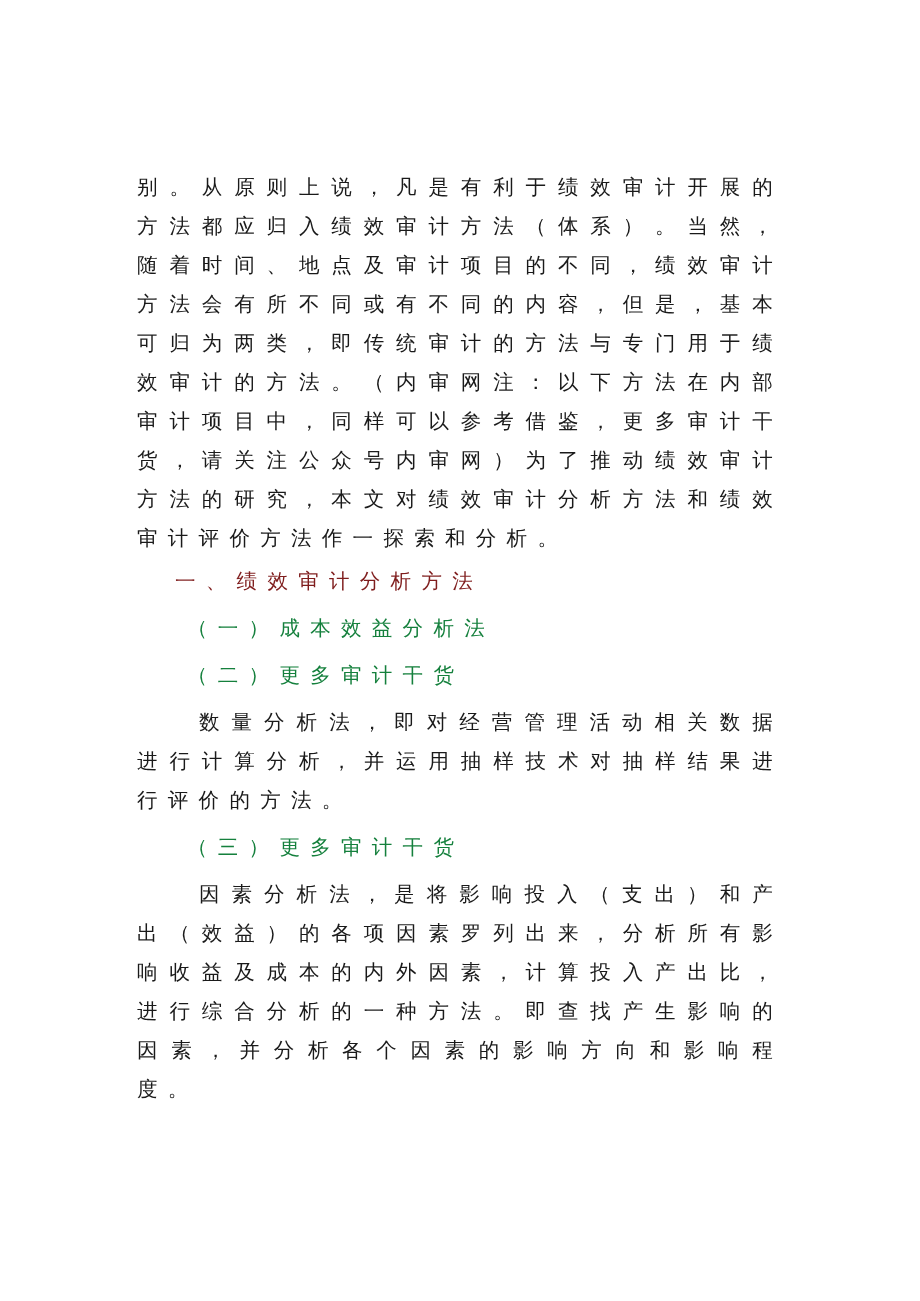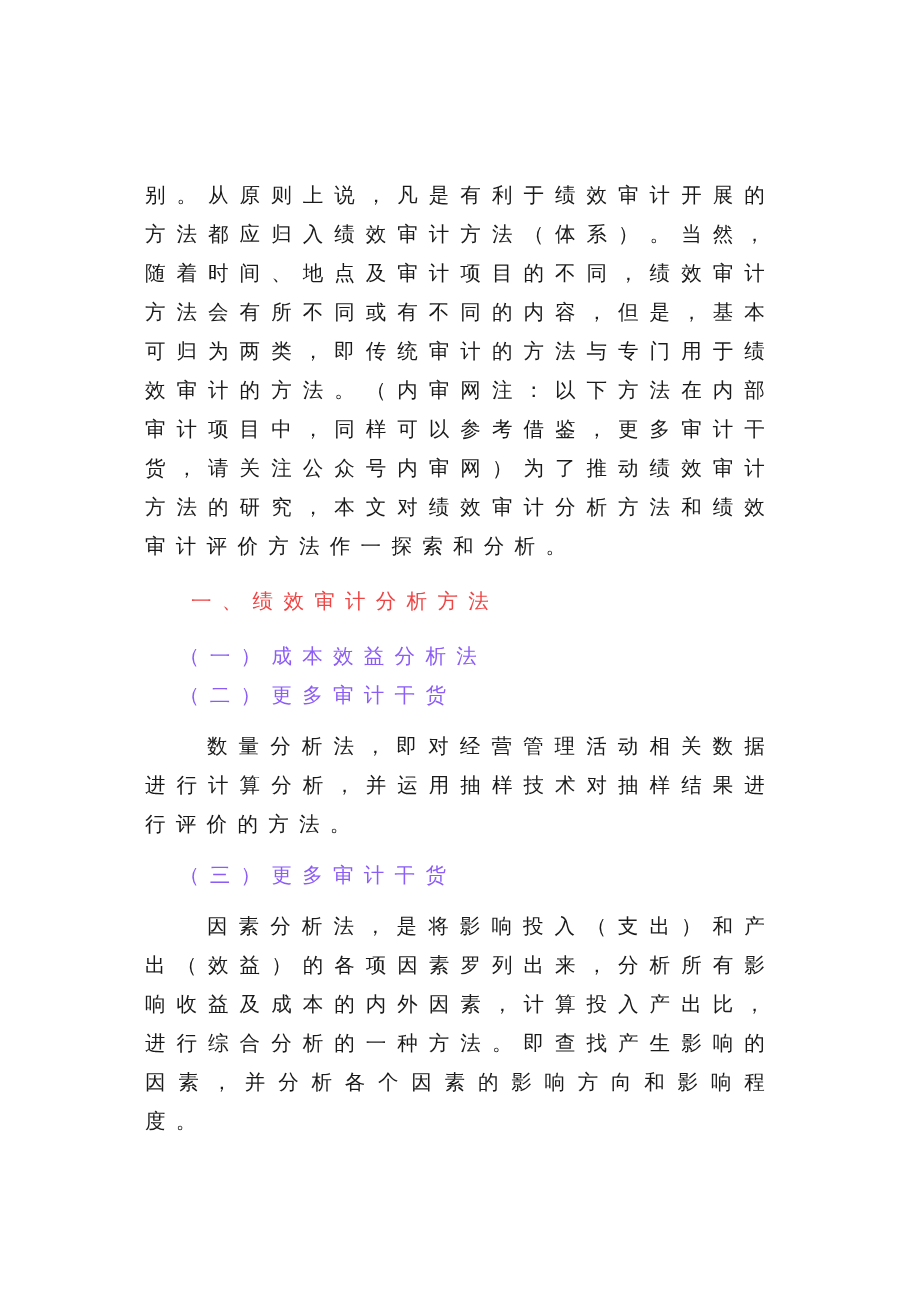--- a/index.html
+++ b/index.html
@@ -18,34 +18,34 @@
       position: absolute;
       left: 133px;
       top: 164px;
       width: 654px;
       color: #1a1a1a;
       font-size: 20.5px;
       line-height: 39px;
       letter-spacing: 10.3px;
     }
     .para {
-      margin: 12px;
+      margin: 4px;
       text-align: justify;
       text-align-last: left;
     }
     .para.indent { text-indent: 62px; }
     .h1 {
-      margin: 16px;
+      margin: 0;
       padding-left: 42px;
-      color: #ef4444;
+      color: #7f1d1d;
     }
     .h2 {
-      margin: 0;
+      margin: 8px;
       padding-left: 46px;
-      color: #8b5cf6;
+      color: #15803d;
     }
   </style>
 </head>
 <body>
 
 <div class="page">
   <p class="para">别。从原则上说，凡是有利于绩效审计开展的方法都应归入绩效审计方法（体系）。当然，随着时间、地点及审计项目的不同，绩效审计方法会有所不同或有不同的内容，但是，基本可归为两类，即传统审计的方法与专门用于绩效审计的方法。（内审网注：以下方法在内部审计项目中，同样可以参考借鉴，更多审计干货，请关注公众号内审网）为了推动绩效审计方法的研究，本文对绩效审计分析方法和绩效审计评价方法作一探索和分析。</p>
   <p class="h1">一、绩效审计分析方法</p>
   <p class="h2">（一）成本效益分析法</p>
   <p class="h2">（二）更多审计干货</p>

